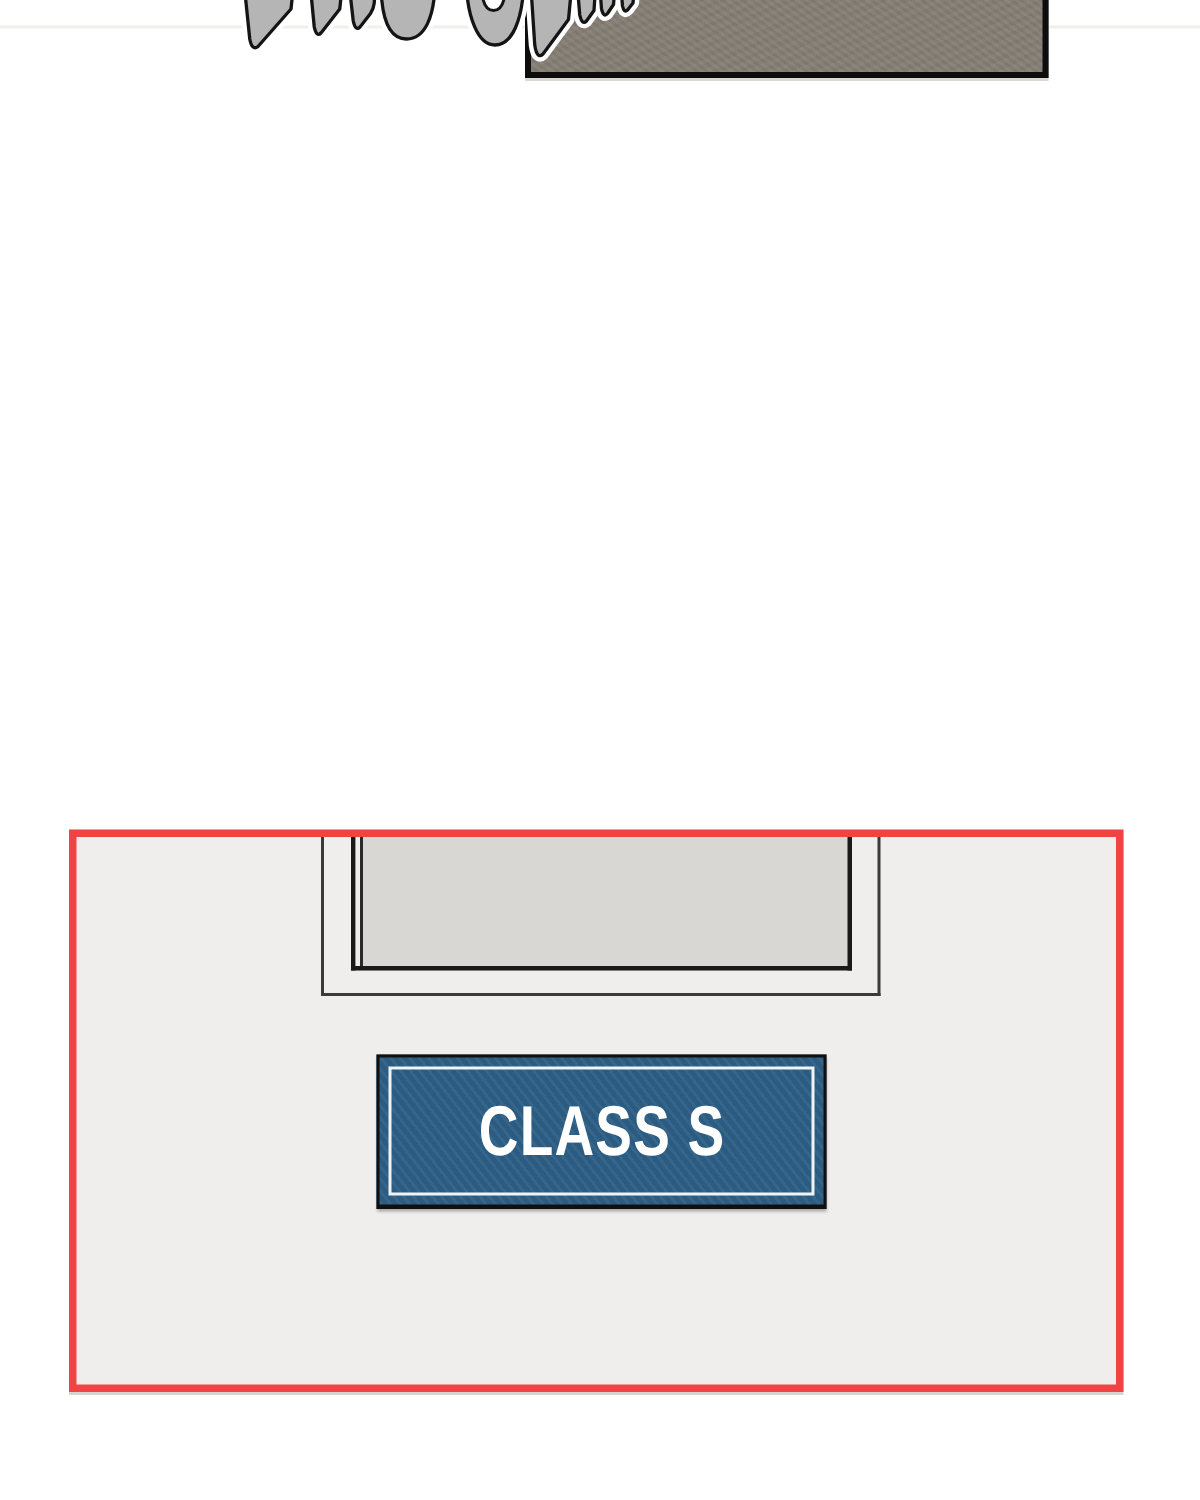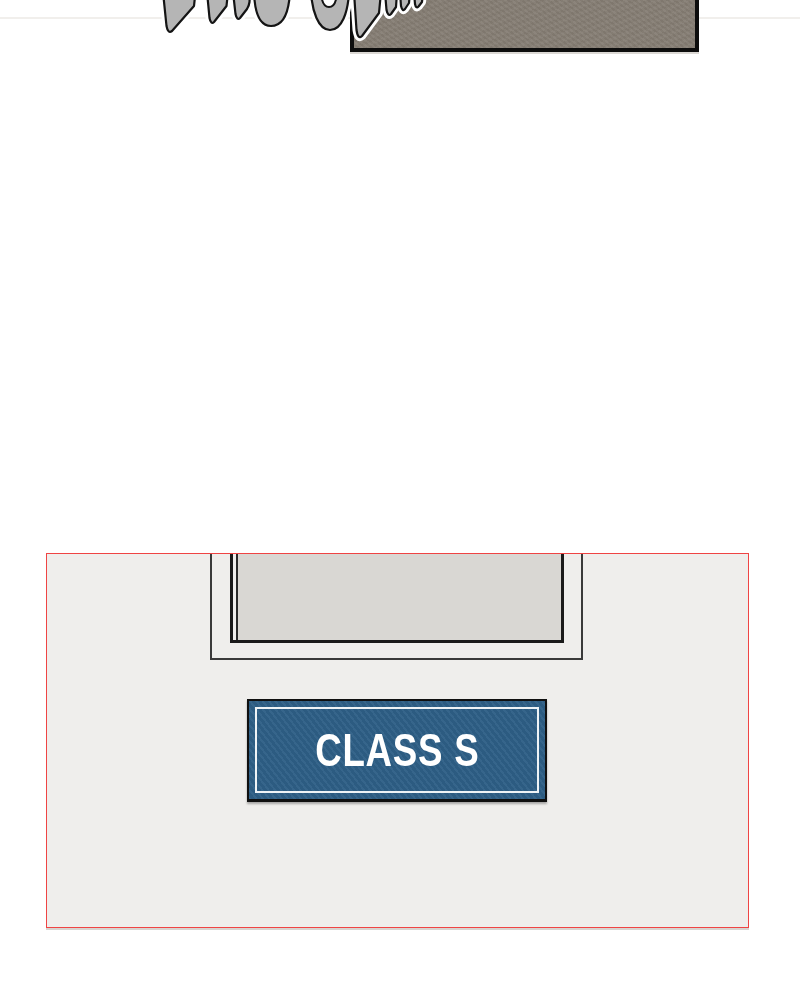--- a/index.html
+++ b/index.html
@@ -57,21 +57,21 @@
     left:150px; top:0;
     z-index:2;
     display:block;
   }
   
   .panel-bottom{
     position:absolute;
     left:46px; top:553px;
     width:703px; height:375px;
     box-sizing:border-box;
-    border:1px solid #ef4444;
+    border:5px solid #ef4444;
     background:var(--wall);
     box-shadow:0 2px 0 rgba(190,184,176,.6);
     z-index:1;
   }
   .window-outer{
     position:absolute;
     left:163px; top:0;
     width:373px; height:106px;
     box-sizing:border-box;
     border:2px solid #3a3a3a;

